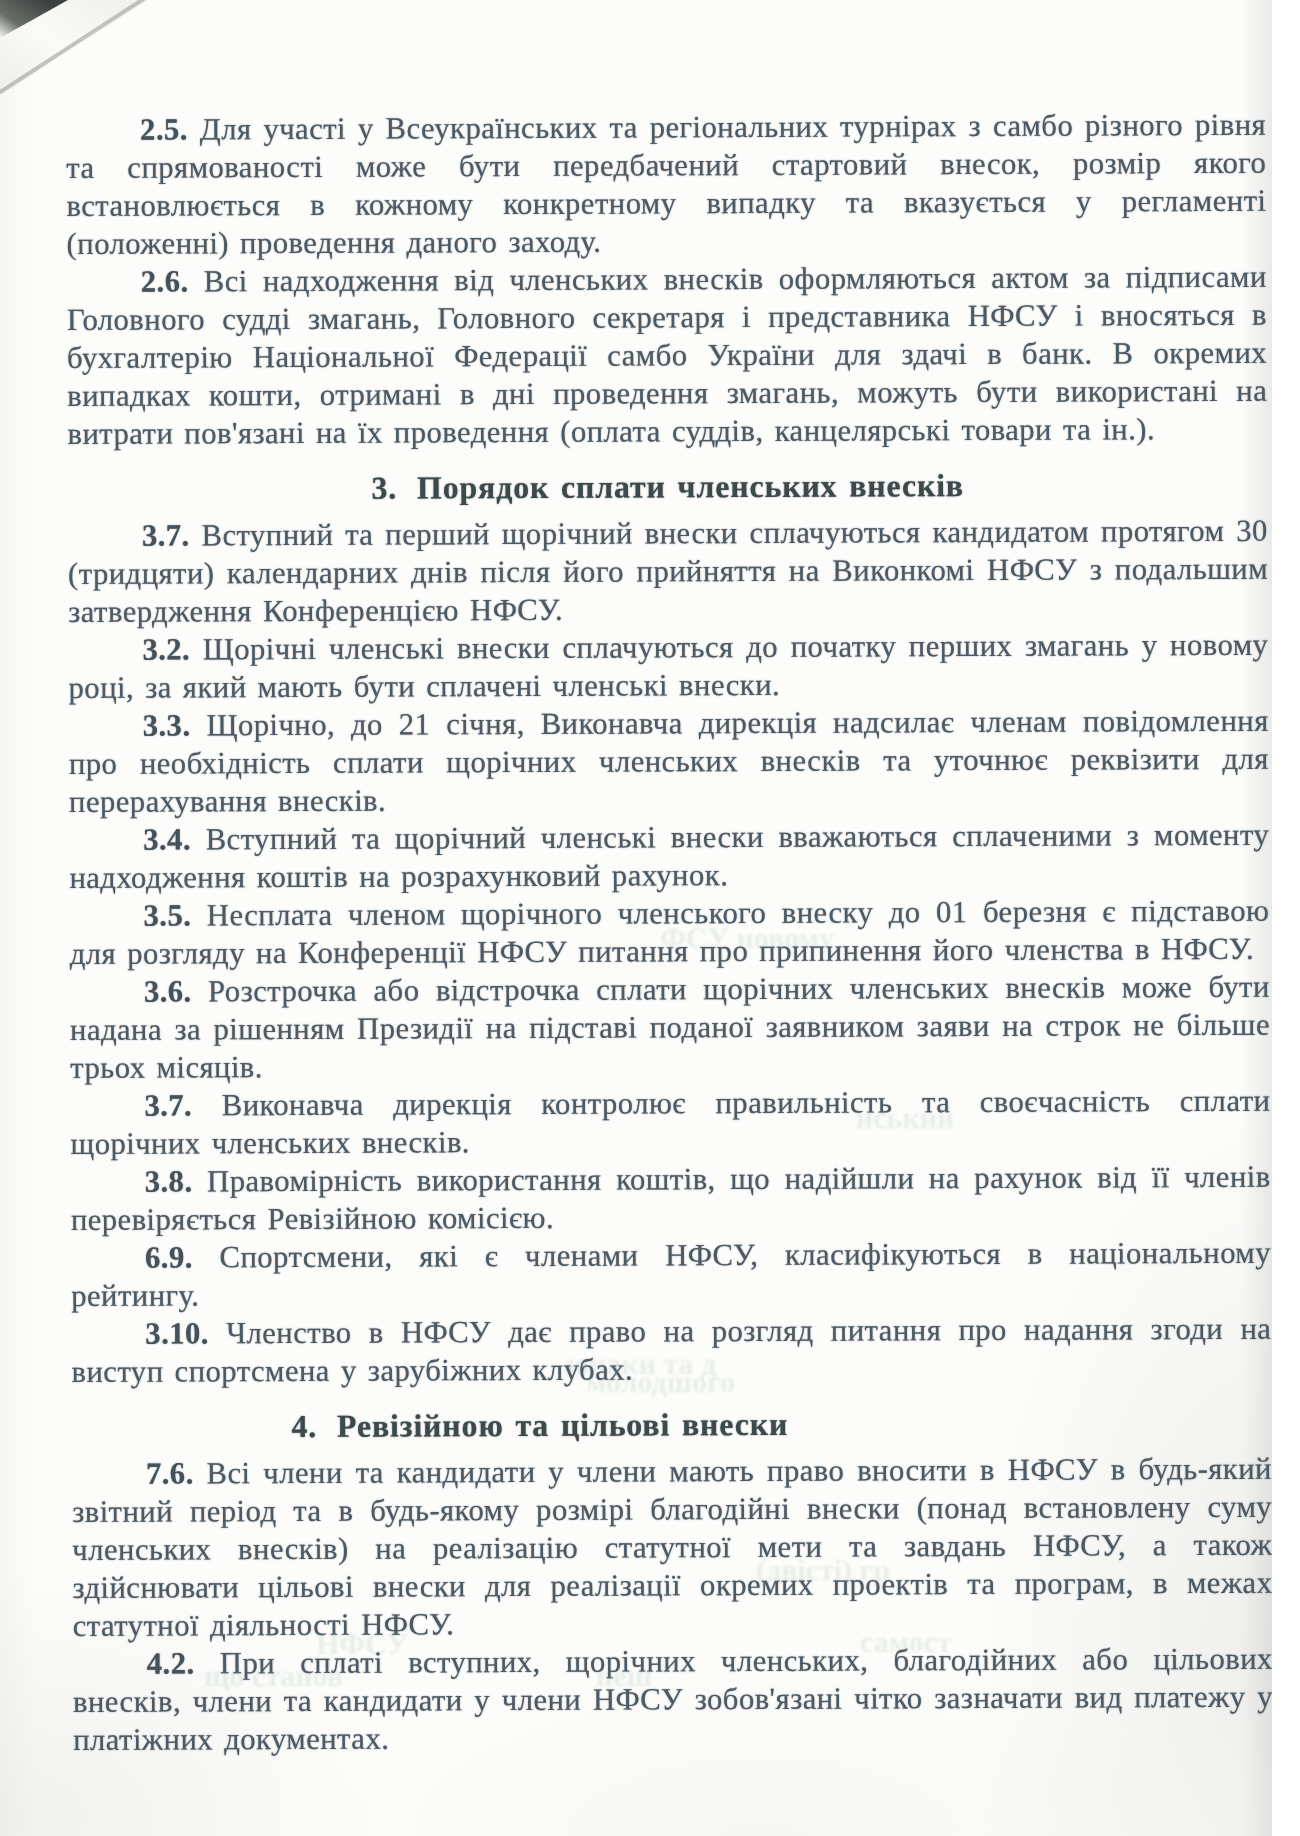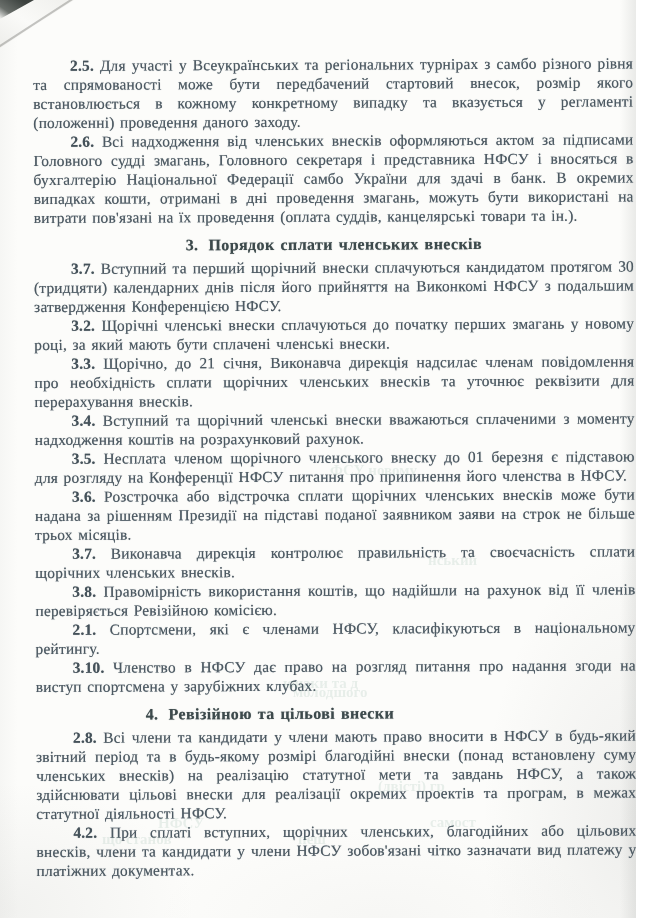--- a/index.html
+++ b/index.html
@@ -103,24 +103,24 @@
       <p class="doc-par"><b class="pnum">2.6.</b> Всі надходження від членських внесків оформляються актом за підписами Головного судді змагань, Головного секретаря і представника НФСУ і вносяться в бухгалтерію Національної Федерації самбо України для здачі в банк. В окремих випадках кошти, отримані в дні проведення змагань, можуть бути використані на витрати пов'язані на їх проведення (оплата суддів, канцелярські товари та ін.).</p>
       <div class="doc-heading heading-3"><span class="hnum">3.</span><span>Порядок сплати членських внесків</span></div>
       <p class="doc-par"><b class="pnum">3.7.</b> Вступний та перший щорічний внески сплачуються кандидатом протягом 30 (тридцяти) календарних днів після його прийняття на Виконкомі НФСУ з подальшим затвердження Конференцією НФСУ.</p>
       <p class="doc-par"><b class="pnum">3.2.</b> Щорічні членські внески сплачуються до початку перших змагань у новому році, за який мають бути сплачені членські внески.</p>
       <p class="doc-par"><b class="pnum">3.3.</b> Щорічно, до 21 січня, Виконавча дирекція надсилає членам повідомлення про необхідність сплати щорічних членських внесків та уточнює реквізити для перерахування внесків.</p>
       <p class="doc-par"><b class="pnum">3.4.</b> Вступний та щорічний членські внески вважаються сплаченими з моменту надходження коштів на розрахунковий рахунок.</p>
       <p class="doc-par"><b class="pnum">3.5.</b> Несплата членом щорічного членського внеску до 01 березня є підставою для розгляду на Конференції НФСУ питання про припинення його членства в НФСУ.</p>
       <p class="doc-par"><b class="pnum">3.6.</b> Розстрочка або відстрочка сплати щорічних членських внесків може бути надана за рішенням Президії на підставі поданої заявником заяви на строк не більше трьох місяців.</p>
       <p class="doc-par"><b class="pnum">3.7.</b> Виконавча дирекція контролює правильність та своєчасність сплати щорічних членських внесків.</p>
       <p class="doc-par"><b class="pnum">3.8.</b> Правомірність використання коштів, що надійшли на рахунок від її членів перевіряється Ревізійною комісією.</p>
-      <p class="doc-par"><b class="pnum">2.1.</b> Спортсмени, які є членами НФСУ, класифікуються в національному рейтингу.</p>
+      <p class="doc-par"><b class="pnum">6.9.</b> Спортсмени, які є членами НФСУ, класифікуються в національному рейтингу.</p>
       <p class="doc-par"><b class="pnum">3.10.</b> Членство в НФСУ дає право на розгляд питання про надання згоди на виступ спортсмена у зарубіжних клубах.</p>
       <div class="doc-heading heading-4"><span class="hnum">4.</span><span>Ревізійною та цільові внески</span></div>
-      <p class="doc-par"><b class="pnum">2.8.</b> Всі члени та кандидати у члени мають право вносити в НФСУ в будь-який звітний період та в будь-якому розмірі благодійні внески (понад встановлену суму членських внесків) на реалізацію статутної мети та завдань НФСУ, а також здійснювати цільові внески для реалізації окремих проектів та програм, в межах статутної діяльності НФСУ.</p>
+      <p class="doc-par"><b class="pnum">7.6.</b> Всі члени та кандидати у члени мають право вносити в НФСУ в будь-який звітний період та в будь-якому розмірі благодійні внески (понад встановлену суму членських внесків) на реалізацію статутної мети та завдань НФСУ, а також здійснювати цільові внески для реалізації окремих проектів та програм, в межах статутної діяльності НФСУ.</p>
       <p class="doc-par"><b class="pnum">4.2.</b> При сплаті вступних, щорічних членських, благодійних або цільових внесків, члени та кандидати у члени НФСУ зобов'язані чітко зазначати вид платежу у платіжних документах.</p>
     </div>
 
   <div class="ghost-layer">
       <span class="ghost" style="left: 330px; top: 462px;">ФСУ новому</span>
       <span class="ghost" style="left: 428px; top: 552px;">нський</span>
       <span class="ghost" style="left: 293px; top: 684px;">молодшого</span>
       <span class="ghost" style="left: 283px; top: 675px;">юнаки та д</span>
       <span class="ghost" style="left: 378px; top: 778px;">(двісті) гр</span>
       <span class="ghost" style="left: 158px; top: 815px;">НФСУ</span>

